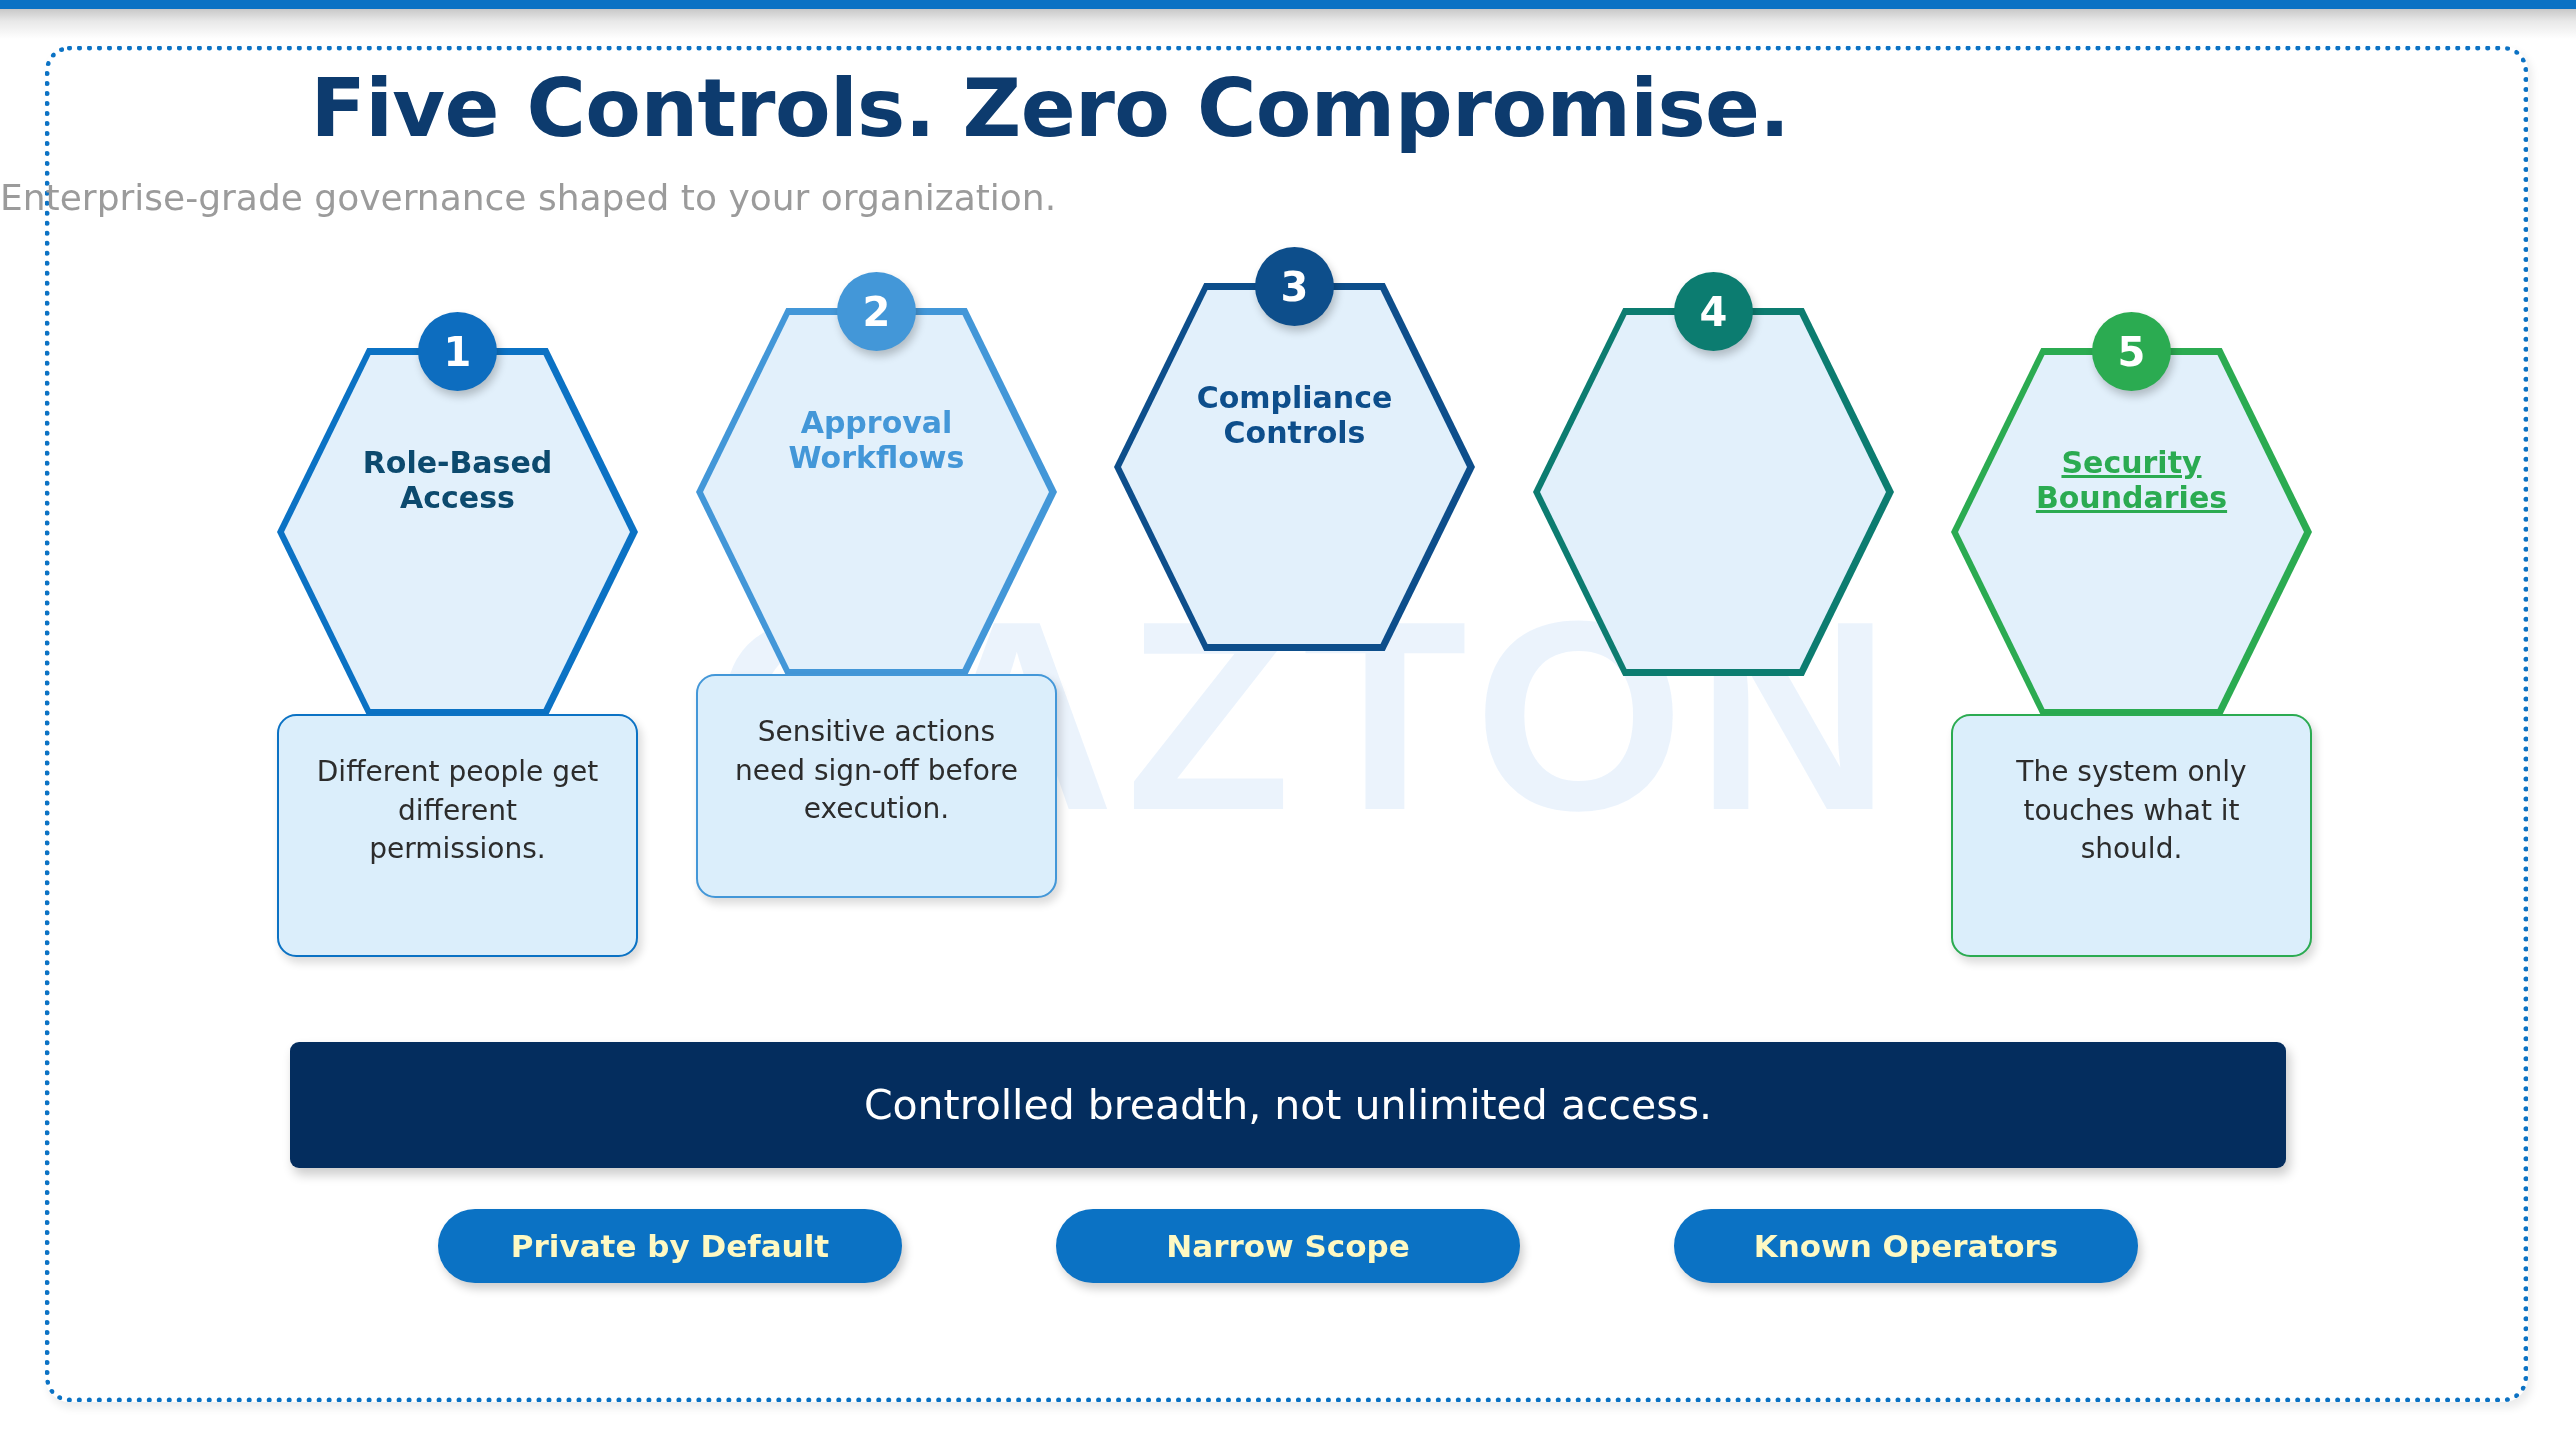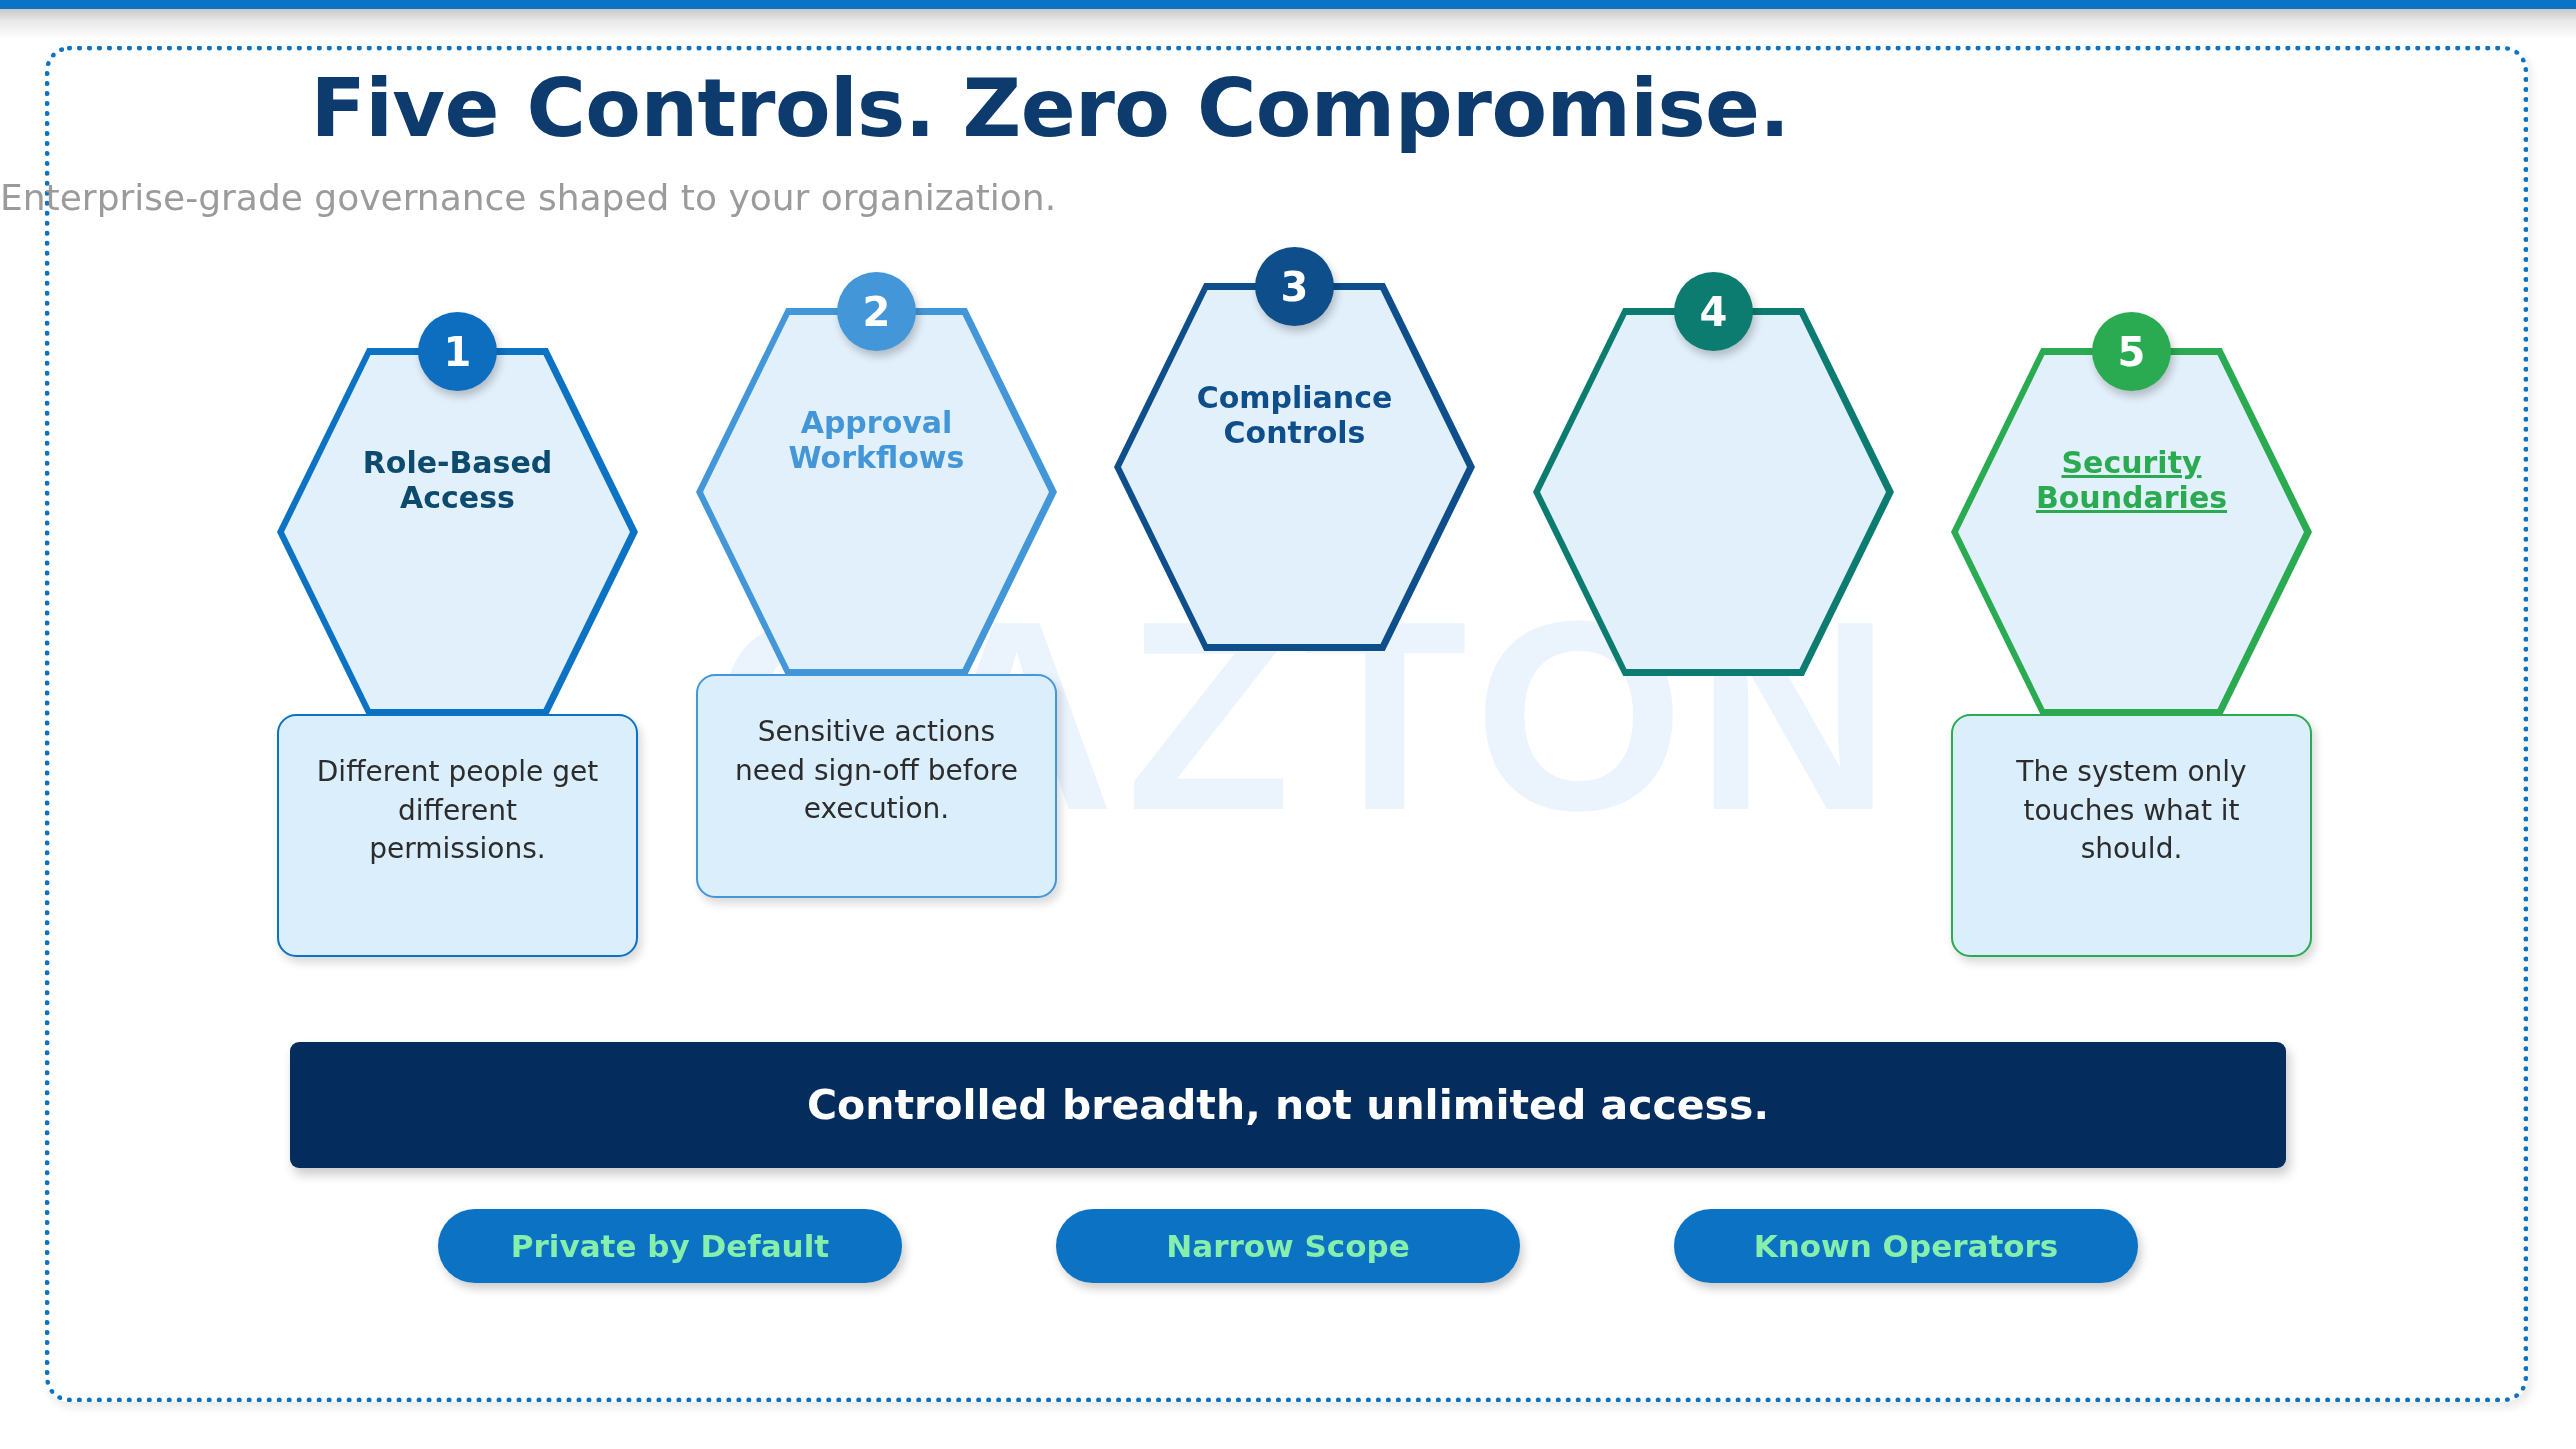--- a/index.html
+++ b/index.html
@@ -123,35 +123,35 @@
   #banner{
     position:absolute;left:290px;top:1042px;
     width:1996px;height:126px;
     background:#042d5e;
     border-radius:9px;
     box-shadow:3.9px 6.4px 10.3px rgba(0,0,0,.20);
     display:flex;flex-direction:column;
     align-items:center;justify-content:center;
   }
   #banner-title{
-    font-size:41px;font-weight:700;color:#ffffff;
+    font-size:41px;font-weight:400;color:#ffffff;
     font-family:"DejaVu Sans", sans-serif;
     margin-bottom:0;
   }
   #banner-sub{
     font-size:28px;font-weight:400;color:#d6e6f7;
     font-family:"DejaVu Sans", sans-serif;
   }
 
   
   .pill{
     position:absolute;top:1209px;height:74px;
     background:#0b72c4;
     border-radius:39px;
-    color:#86efac;
+    color:#fef9c3;
     font-size:31px;font-weight:700;
     display:flex;align-items:center;justify-content:center;
     box-shadow:3.2px 5.8px 9.7px rgba(0,0,0,.20);
     font-family:"DejaVu Sans", sans-serif;
   }
 </style>
 </head>
 <body>
 
 <div id="top-bar"></div>

